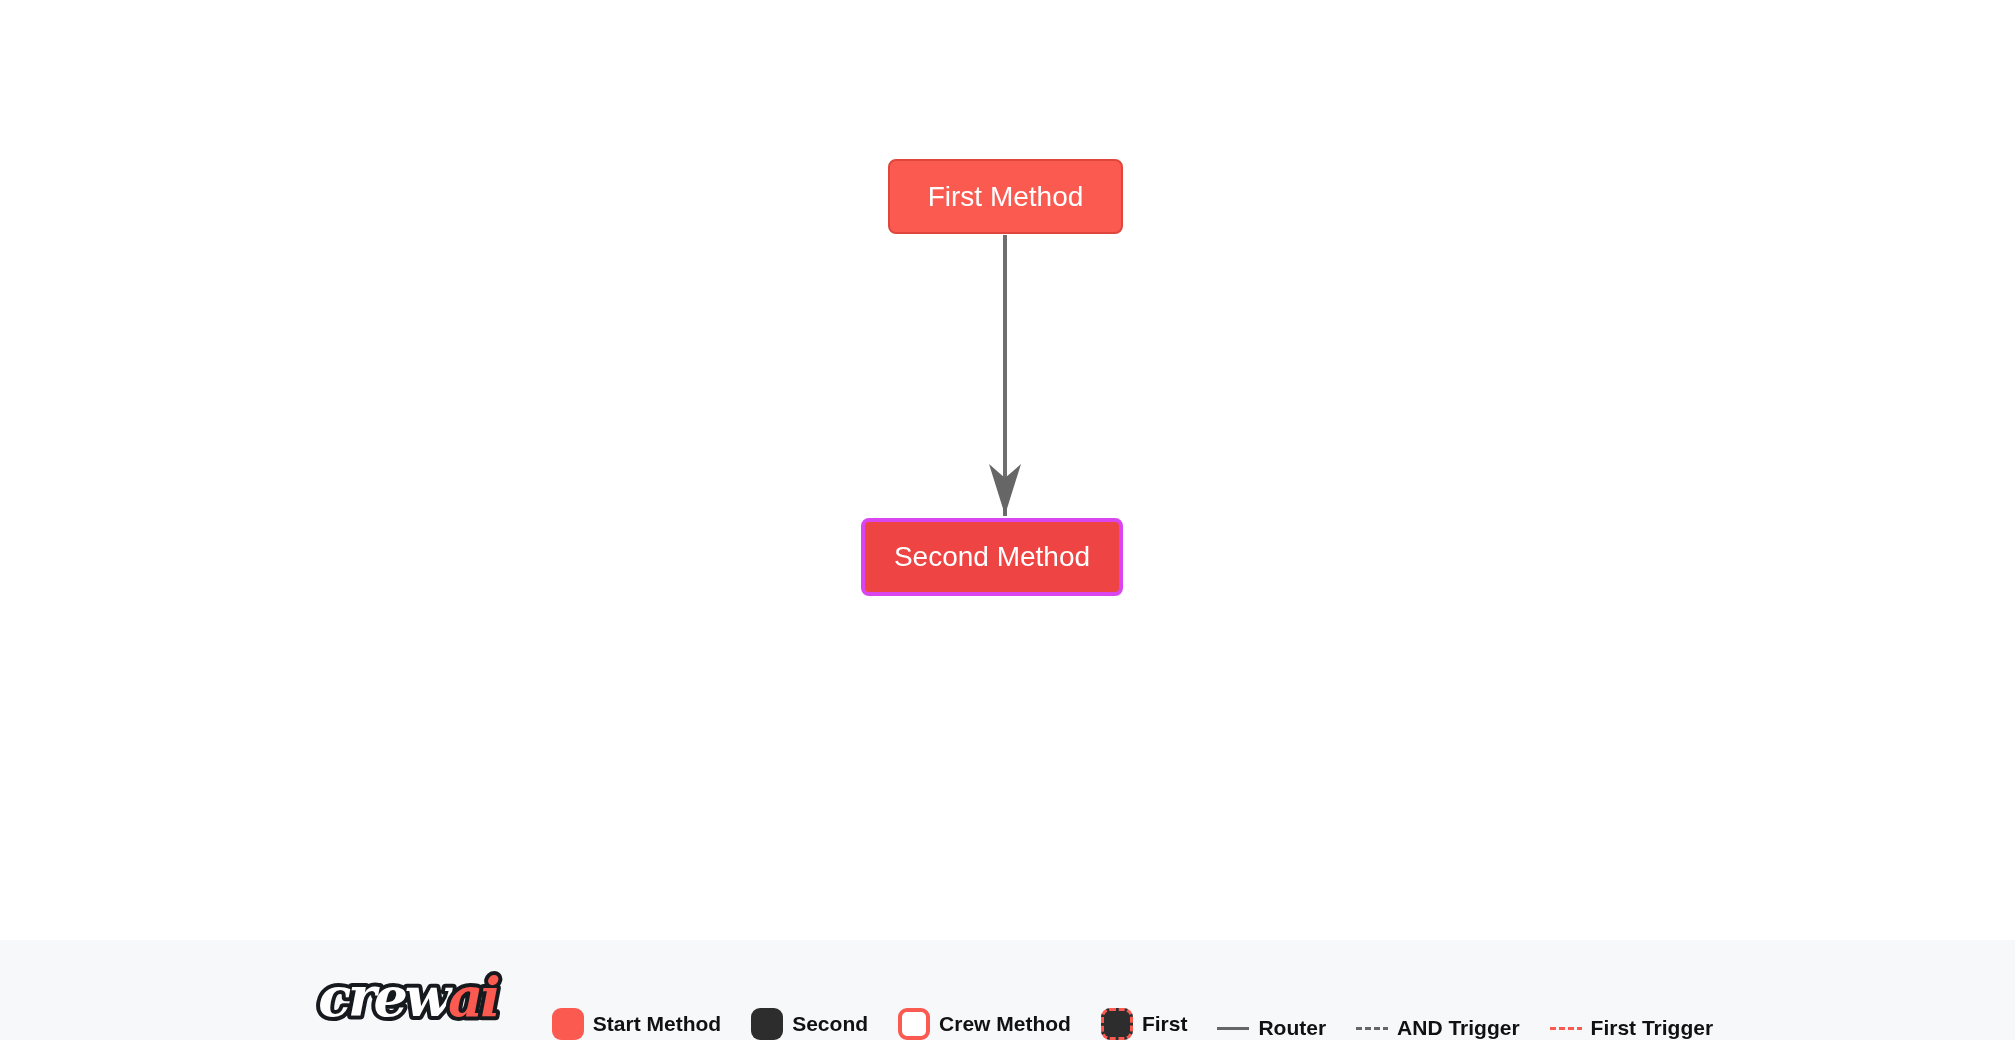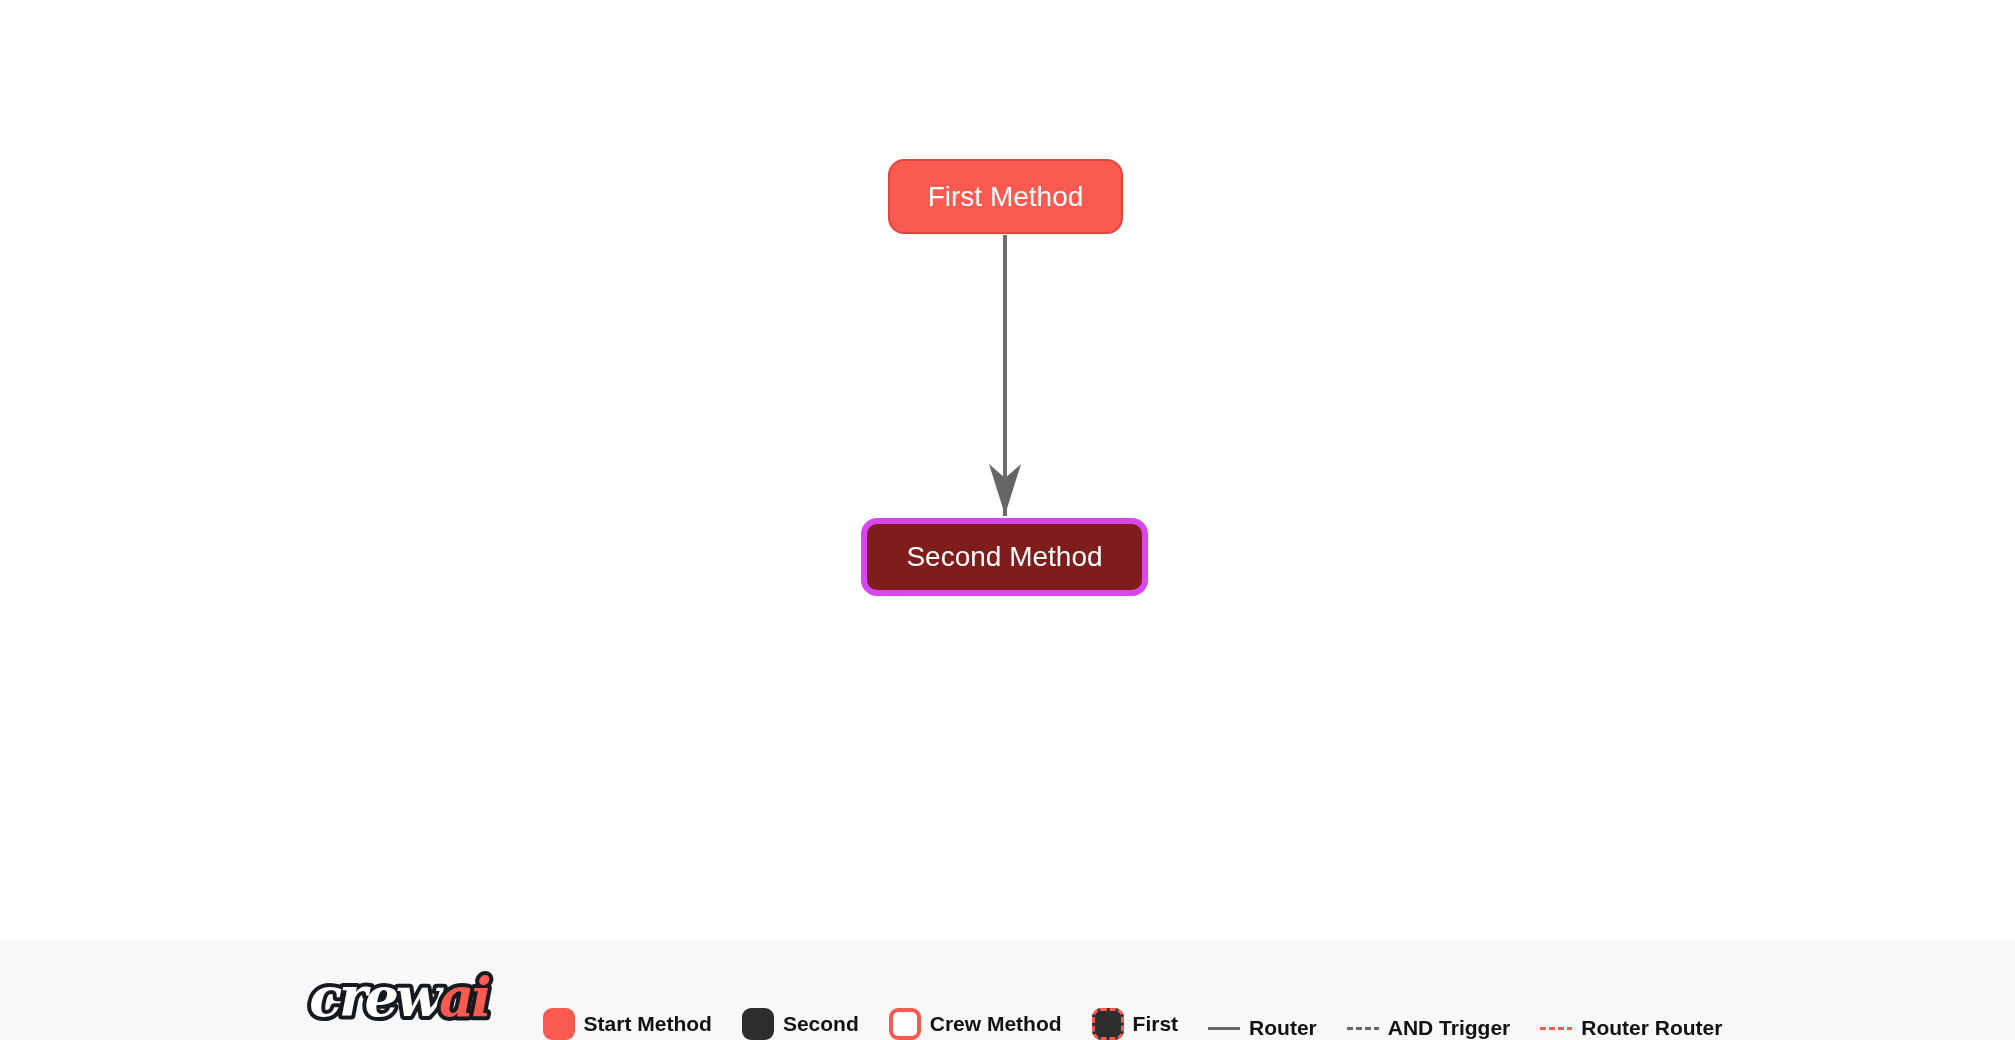--- a/index.html
+++ b/index.html
@@ -23,37 +23,37 @@
     position: absolute;
     left: 0; top: 0;
     width: 2015px; height: 940px;
     pointer-events: none;
   }
   .node {
     position: absolute;
     display: flex;
     align-items: center;
     justify-content: center;
-    border-radius: 16px;
+    border-radius: 8px;
     color: #ffffff;
     font-size: 28px;
     cursor: pointer;
     white-space: nowrap;
   }
   .node-start {
     left: 888px; top: 159px;
     width: 235px; height: 75px;
     background: #fb5a50;
     border: 2px solid #e0463c;
   }
   .node-method {
     left: 861px; top: 518px;
-    width: 287px; height: 78px;
-    background: #7f1d1d;
-    border: 6px solid #d946ef;
+    width: 262px; height: 78px;
+    background: #ef4444;
+    border: 4px solid #d946ef;
   }
 
   
   .legend-bar {
     position: absolute;
     left: 0; bottom: 0;
     width: 2015px; height: 100px;
     background: #f7f8fa;
     display: flex;
     align-items: flex-end;
@@ -134,16 +134,16 @@
     <span class="legend-label">Router</span>
   </div>
 
   <div class="legend-item">
     <span class="ln ln-dash"></span>
     <span class="legend-label">AND Trigger</span>
   </div>
 
   <div class="legend-item">
     <span class="ln ln-dash-red"></span>
-    <span class="legend-label">Router Router</span>
+    <span class="legend-label">First Trigger</span>
   </div>
 
 </footer>
 
 </body></html>

